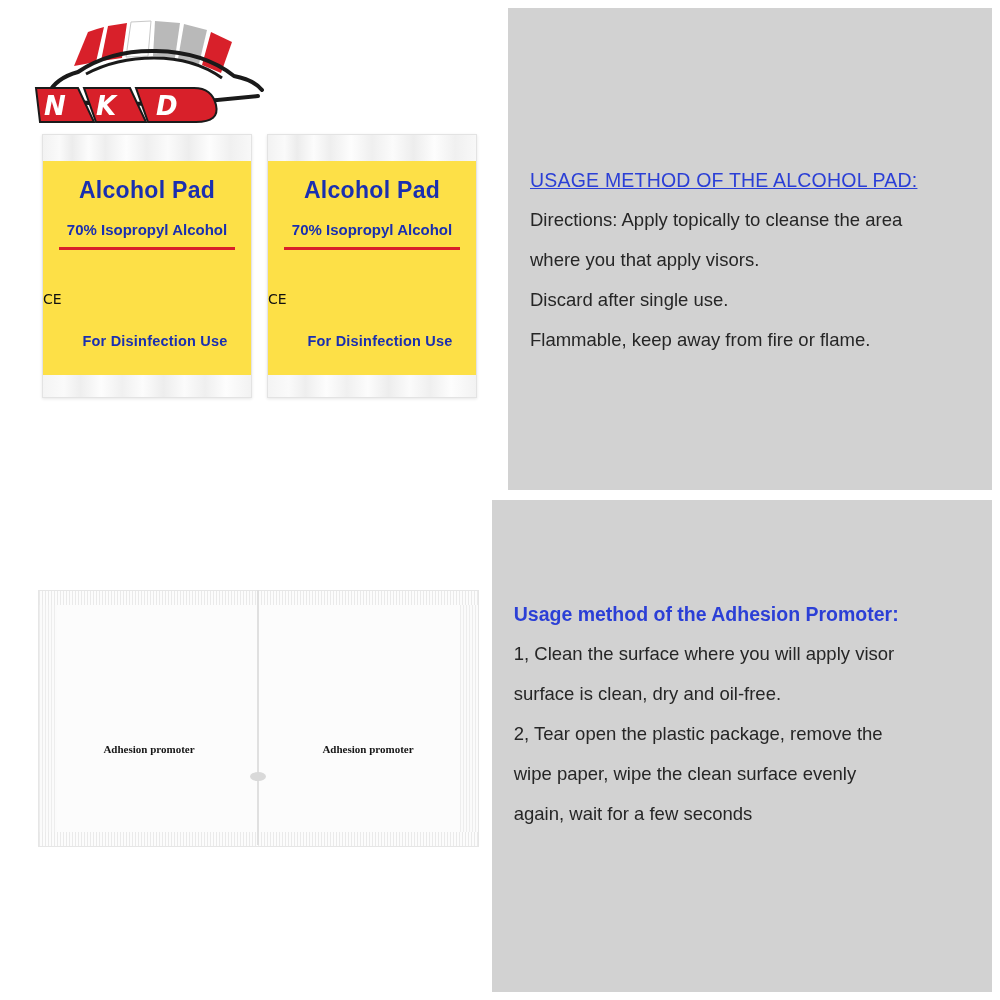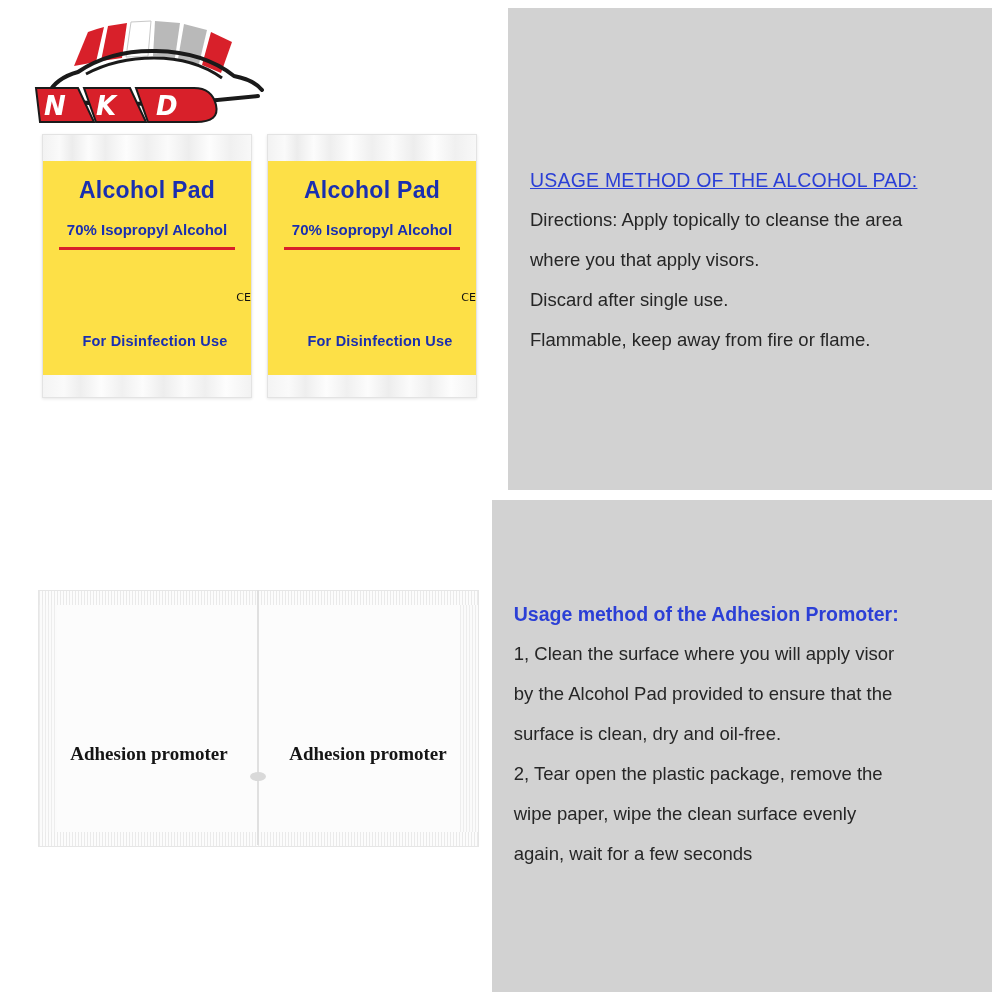--- a/index.html
+++ b/index.html
@@ -109,22 +109,22 @@
     top: 86px;
     text-align: center;
     font-size: 15px;
     font-weight: bold;
     color: #1a2fb0;
   }
   .pad-ce {
     position: absolute;
     left: 0; right: 0;
     top: 156px;
-    text-align: right;
-    font-size: 11px;
+    text-align: left;
+    font-size: 14px;
     color: #101010;
     font-family: "DejaVu Sans", sans-serif;
   }
   .pad-foot {
     position: absolute;
     left: 16px; right: 0;
     top: 198px;
     text-align: center;
     font-size: 14.5px;
     font-weight: bold;
@@ -176,21 +176,21 @@
     position: absolute;
     left: 0; right: 0; bottom: 0; height: 14px;
     background: repeating-linear-gradient(90deg,
         #eaeaea 0px, #eaeaea 1px, #fcfcfc 1px, #fcfcfc 3px);
   }
   .sachet-label {
     position: absolute;
     left: 0; right: 0;
     top: 152px;
     text-align: center;
-    font-size: 19px;
+    font-size: 11px;
     font-weight: bold;
     color: #151515;
     font-family: "Liberation Serif", serif;
   }
   .sachet-seam {
     position: absolute;
     left: 219px;
     top: 0;
     width: 2px;
     height: 255px;
@@ -313,21 +313,20 @@
 
         <div class="sachet-seam"></div>
         <div class="sachet-notch"></div>
       </div>
     </div>
 
     <div class="txt-pane">
       <div class="txt-inner" id="bottom-text-inner" style="top:94px;">
         <div class="txt-heading" id="heading-bottom">Usage method of the Adhesion Promoter:</div>
         <div class="txt-line">1, Clean the surface where you will apply visor</div>
-        <div class="txt-line">by the  Alcohol  Pad  provided to ensure that the</div>
         <div class="txt-line">surface is clean, dry and oil-free.</div>
         <div class="txt-line">2, Tear open the plastic package, remove the</div>
         <div class="txt-line">wipe paper, wipe the clean surface evenly</div>
         <div class="txt-line">again, wait for a few seconds</div>
       </div>
     </div>
   </div>
 
 </div>
 

